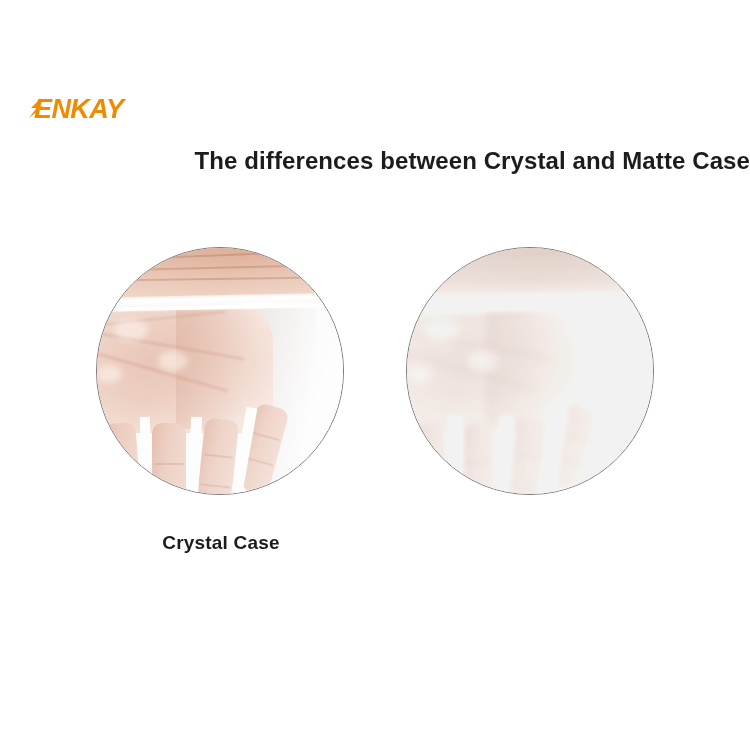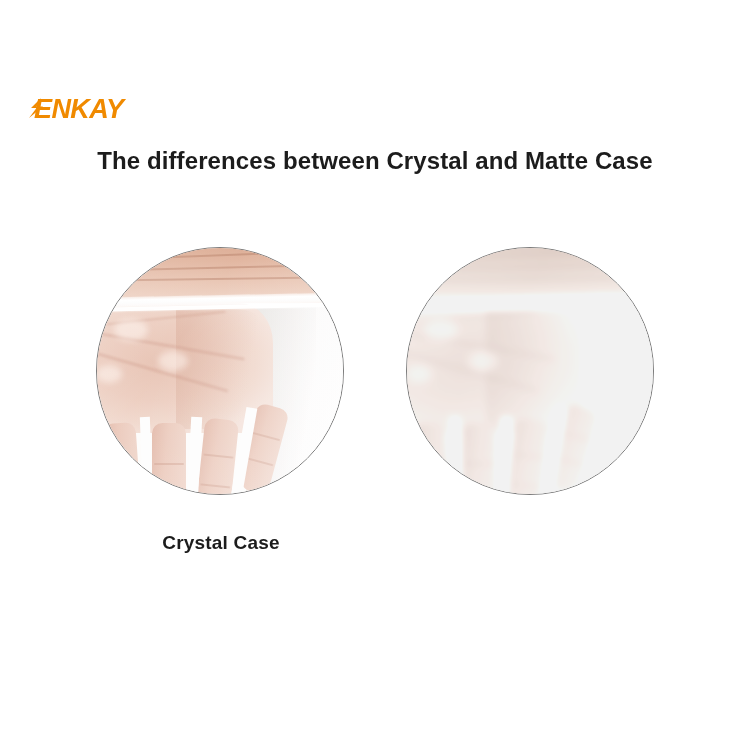--- a/index.html
+++ b/index.html
@@ -45,21 +45,21 @@
     width: 16px;
     height: 20px;
   }
 
   
   .page-title {
     position: absolute;
     left: 0;
     top: 147px;
     width: 750px;
-    text-align: center;
+    text-align: right;
     font-family: "Liberation Sans", sans-serif;
     font-weight: bold;
     font-size: 24px;
     color: #1c1c1c;
     letter-spacing: 0.1px;
     white-space: nowrap;
   }
 
   
   .compare-row {

